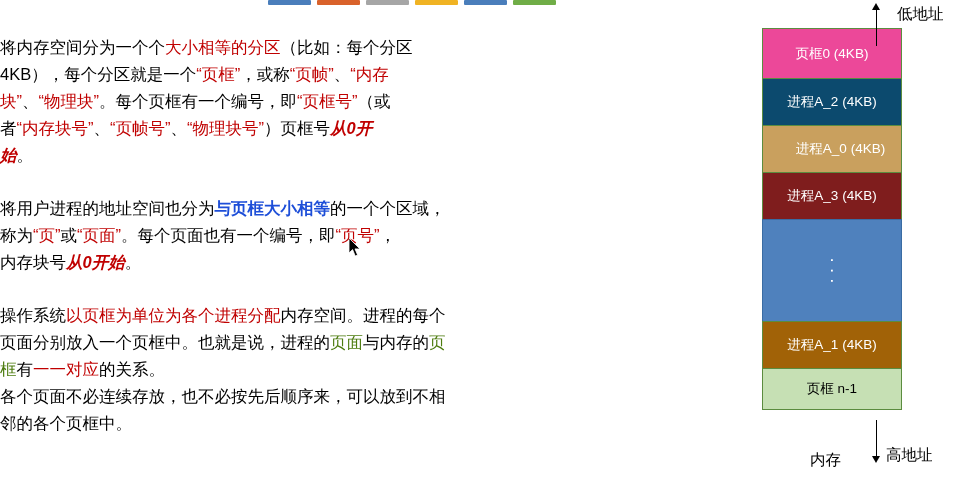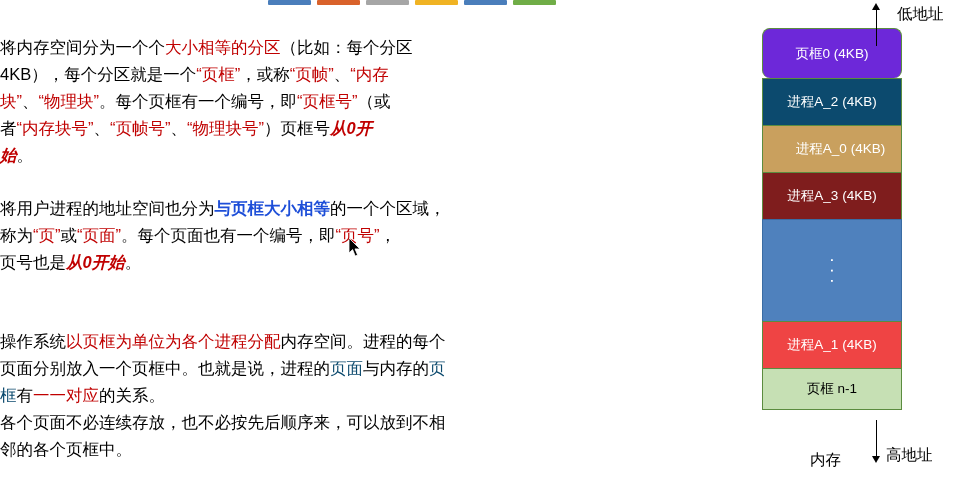--- a/index.html
+++ b/index.html
@@ -39,26 +39,26 @@
     position: absolute;
     left: 0px;
     top: 34px;
     width: 600px;
     font-size: 16.5px;
     line-height: 27px;
     color: #000000;
     letter-spacing: 0px;
   }
   .para { margin: 0 0 12px 0; padding: 0; }
-  .para.tight { margin-bottom: 0; margin-top: 26px; }
+  .para.tight { margin-bottom: 0; }
   .gap-lg { height: 14px; }
   .red { color: #c00000; }
   .redb { color: #1d4ed8; font-weight: bold; }
   .redi { color: #c00000; font-style: italic; font-weight: bold; }
-  .blue { color: #0c4a6e; }
+  .blue { color: #4d7c0f; }
   .pinkline { color: #c00000; }
 
   
   .diagram {
     position: absolute;
     left: 762px;
     top: 28px;
     width: 140px;
   }
   .frame {
@@ -66,26 +66,26 @@
     border: 1px solid #5b8c3f;
     border-bottom: none;
     text-align: center;
     font-size: 13.5px;
     color: #ffffff;
     display: flex;
     align-items: center;
     justify-content: center;
   }
   .frame:last-child { border-bottom: 1px solid #5b8c3f; }
-  .f-green   { background: #6d28d9; height: 50px; border-radius: 8px; }
+  .f-green   { background: #ec4899; height: 50px; }
   .f-tan     { background: #0c4a6e; height: 47px; }
   .f-tan2    { background: #c9a05e; height: 47px; padding-left: 17px; }
   .f-tan3    { background: #7f1d1d; height: 47px; }
   .f-blue    { background: #4f81bd; height: 102px; border-color: #3a6ca3; color:#ffffff; }
-  .f-tan4    { background: #ef4444; height: 47px; }
+  .f-tan4    { background: #a16207; height: 47px; }
   .f-lgreen  { background: #c6e0b4; height: 42px; color: #000000; }
 
   .dots {
     font-size: 17px;
     line-height: 5px;
     letter-spacing: 0;
     color: #ffffff;
     transform: rotate(90deg);
   }
 
@@ -145,21 +145,21 @@
       <span class="red">块”</span><span>、</span><span class="red">“物理块”</span><span>。每个页框有一个编号，即</span><span class="red">“页框号”</span><span>（或</span><br>
       <span>者</span><span class="red">“内存块号”</span><span>、</span><span class="red">“页帧号”</span><span>、</span><span class="red">“物理块号”</span><span>）页框号</span><span class="redi">从0开</span><br>
       <span class="redi">始</span><span>。</span>
     </p>
 
     <div class="gap-lg"></div>
 
     <p class="para">
       <span>将用户进程的地址空间也分为</span><span class="redb">与页框大小相等</span><span>的一个个区域，</span><br>
       <span>称为</span><span class="red">“页”</span><span>或</span><span class="red">“页面”</span><span>。每个页面也有一个编号，即</span><span class="red">“页号”</span><span>，</span><br>
-      <span>页号也是</span><span class="redi">从0开始</span><span>。</span>
+      <span>内存块号</span><span class="redi">从0开始</span><span>。</span>
     </p>
 
 
     <div class="gap-lg"></div>
 
     <p class="para tight">
       <span>操作系统</span><span class="red">以</span><span class="red">页框</span><span class="red">为单位</span><span class="red">为</span><span class="red">各个进程分配</span><span>内存空间。进程的每个</span><br>
       <span>页面分别放入一个页框中。也就是说，进程的</span><span class="blue">页面</span><span>与内存的</span><span class="blue">页</span><br>
       <span class="blue">框</span><span>有</span><span class="red">一一对应</span><span>的关系。</span>
     </p>

